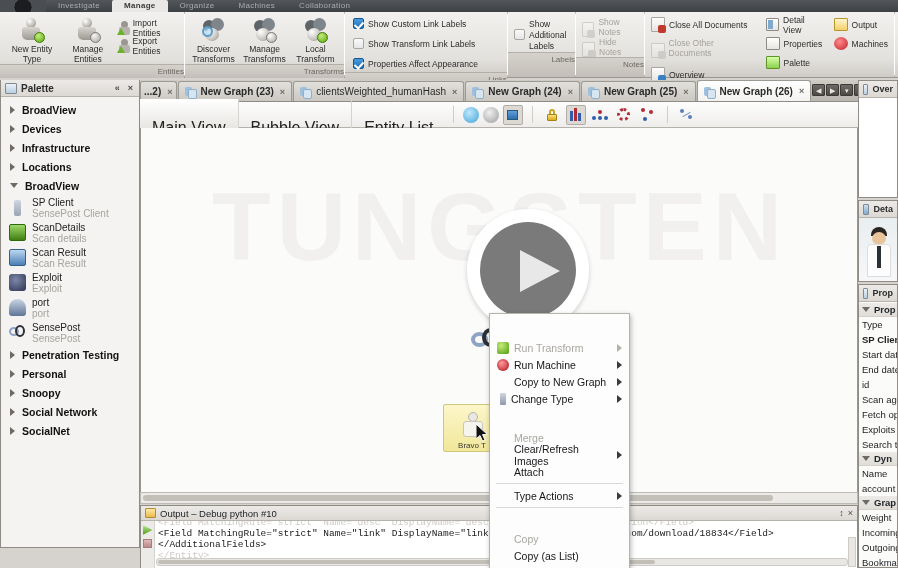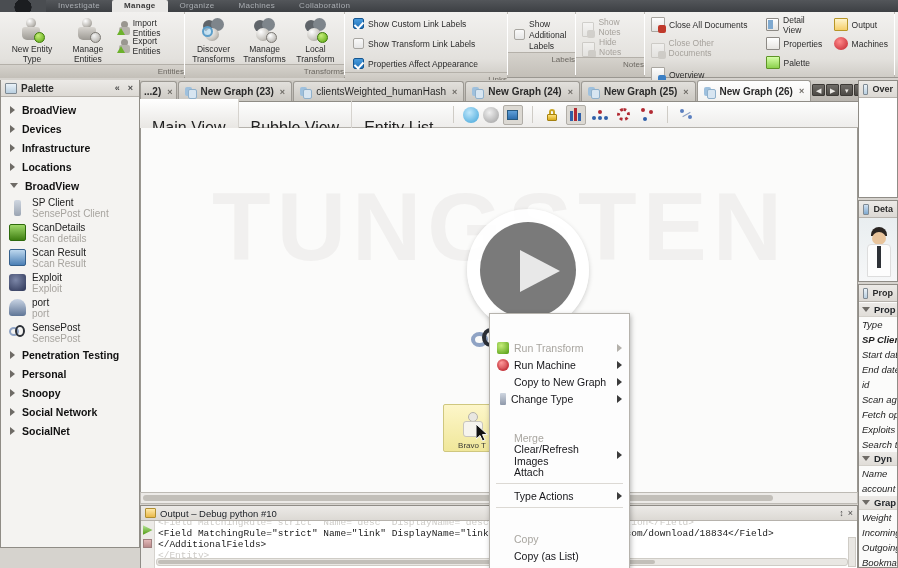--- a/index.html
+++ b/index.html
@@ -223,21 +223,21 @@
   .ovbody{height:99px;background:#fff;}
   .detbody{height:63px;background:linear-gradient(#e9eef0,#f6f7f8);position:relative;overflow:hidden;}
   .detbody .av{position:absolute;left:8px;top:9px;width:24px;height:50px;}
   .detbody .av .hair{position:absolute;left:4px;top:0;width:16px;height:9px;border-radius:8px 8px 0 0;background:#2a2522;}
   .detbody .av .face{position:absolute;left:5px;top:5px;width:14px;height:13px;border-radius:50%;background:#e8c49c;}
   .detbody .av .shirt{position:absolute;left:0;top:17px;width:24px;height:33px;border-radius:4px 4px 0 0;background:#fdfdfd;border:1px solid #ddd;}
   .detbody .av .tie{position:absolute;left:10px;top:19px;width:4px;height:22px;background:#2d3136;}
   .propbody{height:264px;overflow:hidden;background:#fbfbfa;padding-top:1px;}
   .pgrp{height:14px;display:flex;align-items:center;gap:4px;padding-left:3px;font-size:9.5px;font-weight:bold;
     background:linear-gradient(#eceae7,#e0ddd8);border-bottom:1px solid #d3d0ca;color:#23272b;}
-  .prow{height:15px;line-height:15px;padding-left:3px;font-size:9.5px;color:#1d1d1d;white-space:nowrap;overflow:hidden;font-style:italic;}
+  .prow{height:15px;line-height:15px;padding-left:3px;font-size:9.5px;color:#1d1d1d;white-space:nowrap;overflow:hidden;}
   .prow.b{font-weight:bold;}
 
   
   .outdock{
     position:absolute;left:140px;top:505px;width:718px;height:63px;
     background:#f4f3f1;border:1px solid #8f8c86;
   }
   .out-head{
     height:15px;display:flex;align-items:center;gap:4px;padding:0 4px;
     background:linear-gradient(#eceae7,#dcd9d4);border-bottom:1px solid #b6b2ac;

